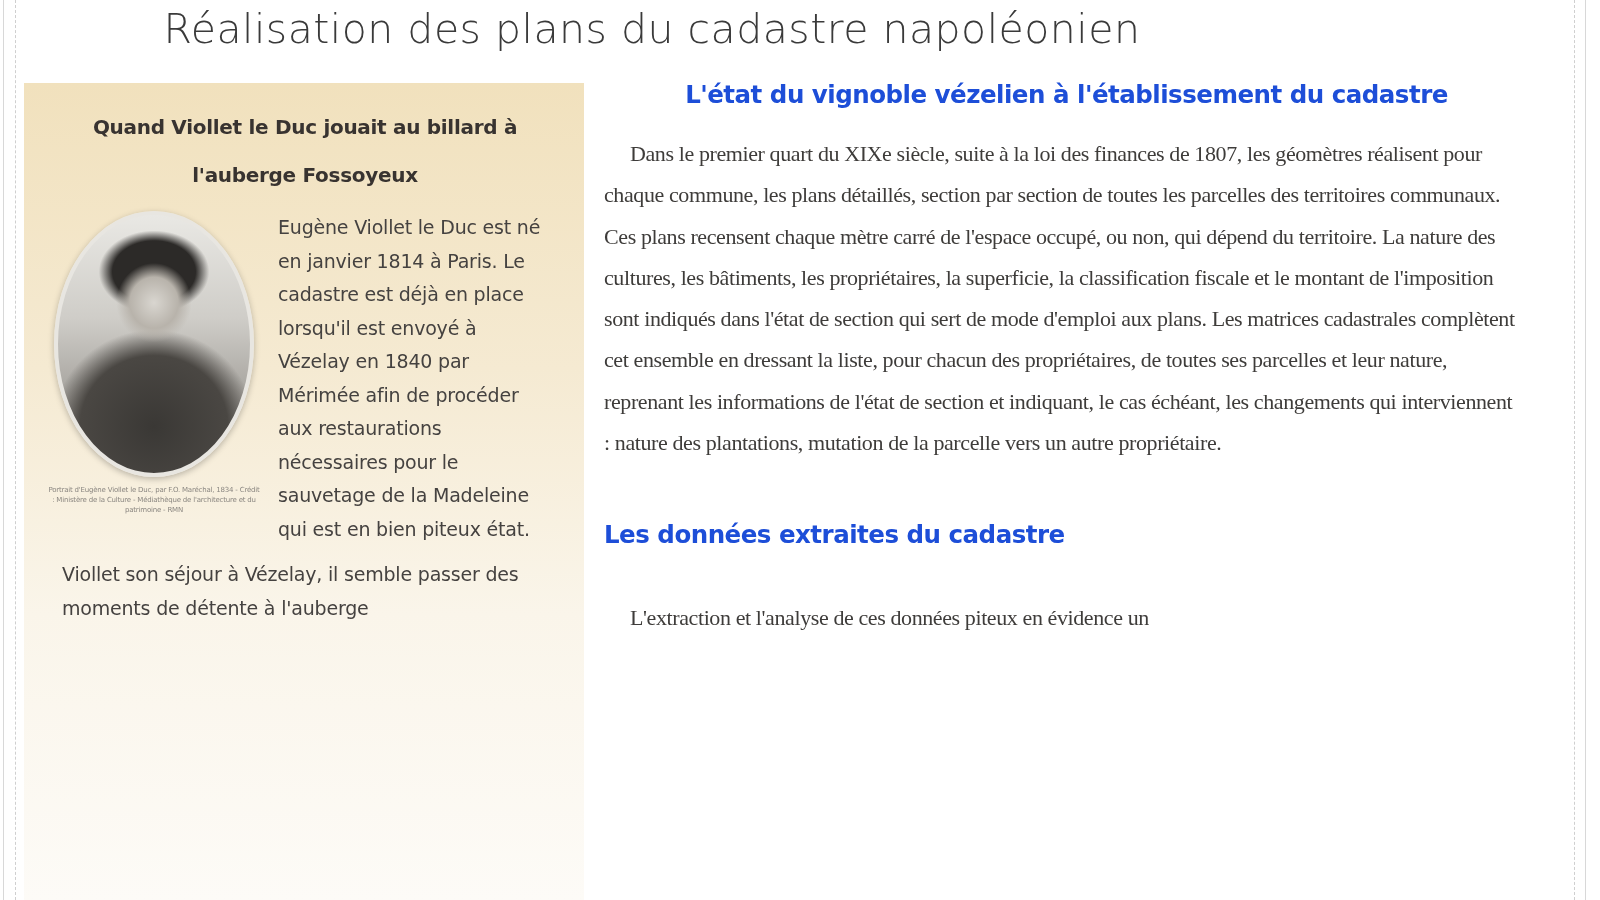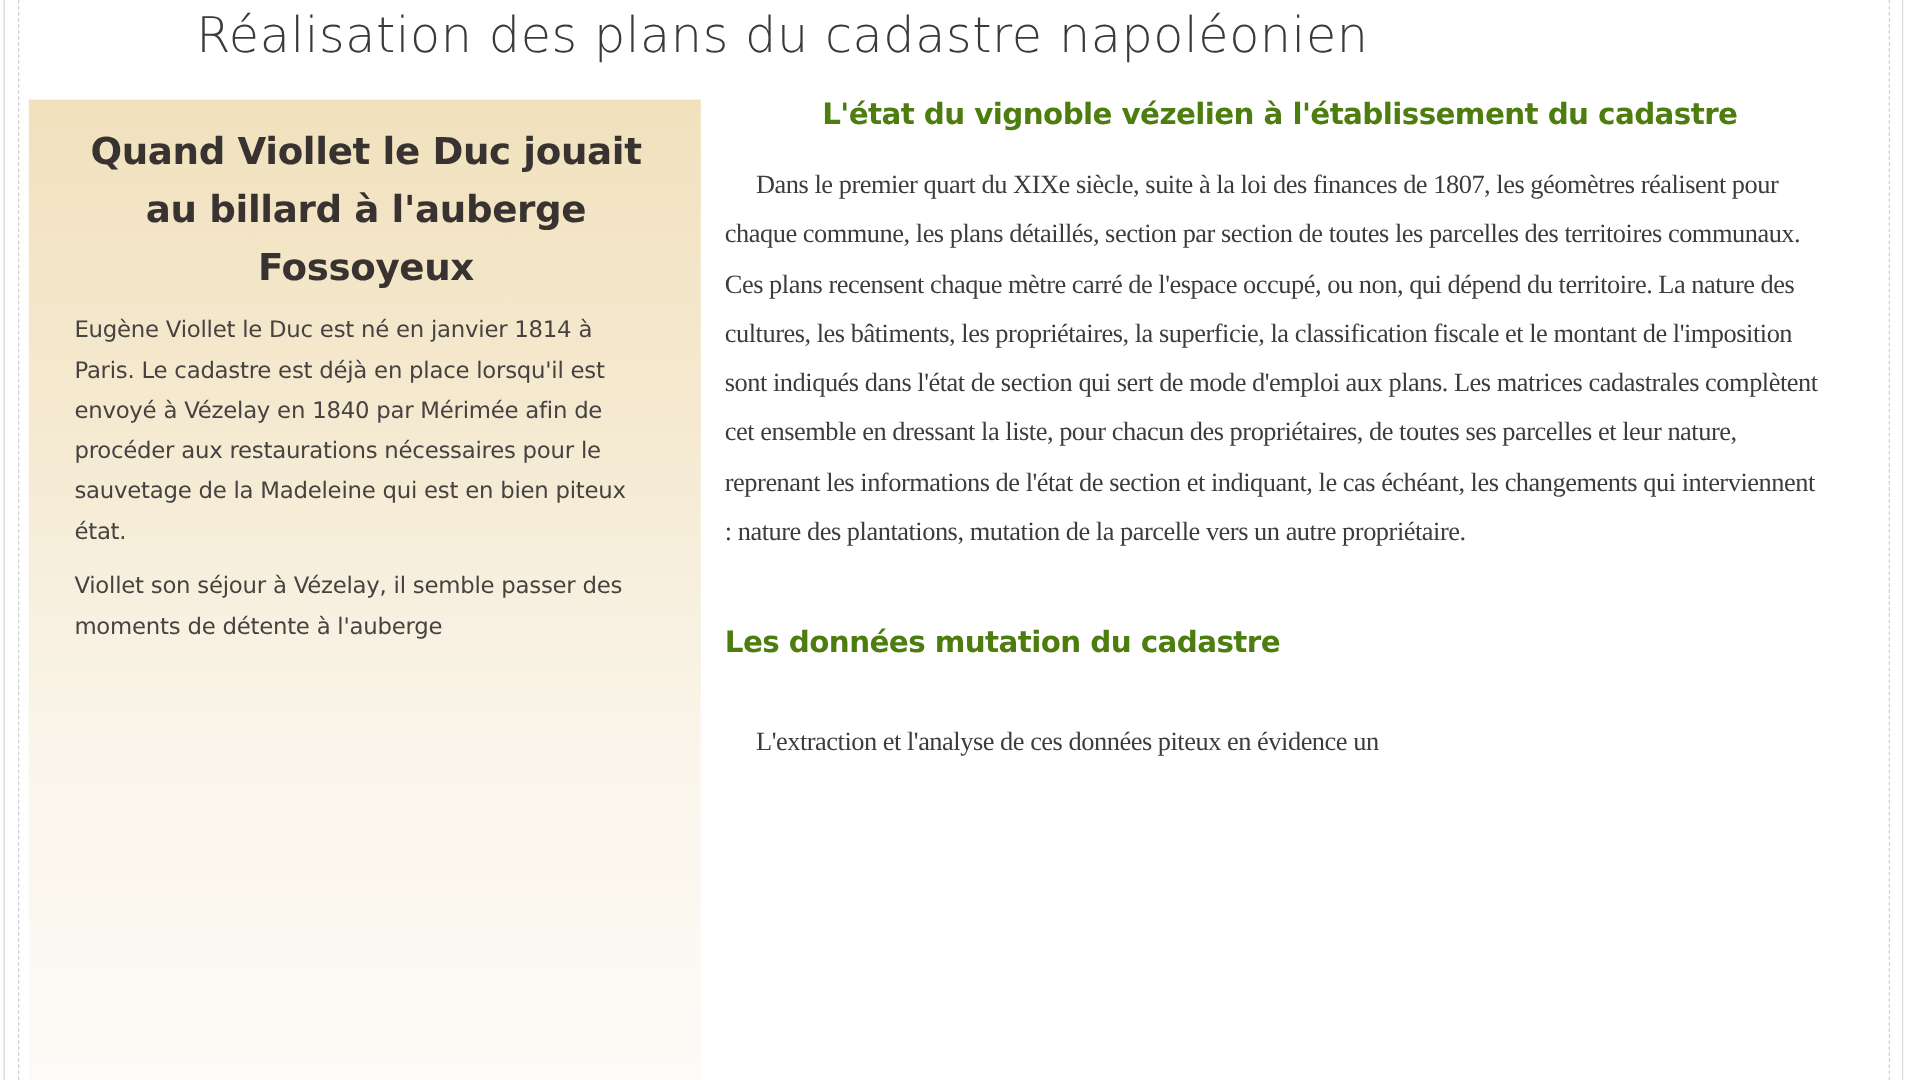--- a/index.html
+++ b/index.html
@@ -52,21 +52,21 @@
       top: 83px;
       width: 560px;
       height: 817px;
       background: linear-gradient(to bottom, #f1e1bd 0%, #f5ead2 35%, #faf5ea 65%, #fdfbf7 100%);
       box-sizing: border-box;
       padding: 20px 24px 0 26px;
     }
     .sidebar-title {
       font-family: "DejaVu Sans", sans-serif;
       font-weight: bold;
-      font-size: 31px;
+      font-size: 20px;
       line-height: 48px;
       text-align: center;
       color: #383330;
       margin: 0 0 10px 0;
       letter-spacing: -0.3px;
     }
     .portrait-block {
       float: left;
       width: 220px;
       margin: 0 14px 6px -6px;
@@ -109,21 +109,21 @@
       position: absolute;
       left: 604px;
       top: 75px;
       width: 915px;
     }
     .section-heading {
       font-family: "DejaVu Sans", sans-serif;
       font-weight: bold;
       font-size: 24.5px;
       line-height: 40px;
-      color: #4d7c0f;
+      color: #1d4ed8;
       margin: 0;
       letter-spacing: -0.5px;
     }
     .section-heading.first {
       text-align: center;
       margin-left: 10px;
     }
     .body-text {
       font-family: Liberation Serif, serif;
       font-size: 22px;
@@ -147,24 +147,28 @@
 <body>
 
 <div class="outer-frame"></div>
 <div class="dashed-frame"></div>
 
 <h1 class="page-title">Réalisation des plans du cadastre napoléonien</h1>
 
 <aside class="sidebar">
   <h2 class="sidebar-title">Quand Viollet le Duc jouait au billard à l'auberge Fossoyeux</h2>
   <div class="sidebar-text">
+    <figure class="portrait-block" style="margin-top:0;margin-bottom:6px;">
+      <div class="portrait" title="Portrait d'Eugène Viollet le Duc"></div>
+      <figcaption class="portrait-caption">Portrait d'Eugène Viollet le Duc, par F.O. Maréchal, 1834 - Crédit : Ministère de la Culture - Médiathèque de l'architecture et du patrimoine - RMN</figcaption>
+    </figure>
     <p>Eugène Viollet le Duc est né en janvier 1814 à Paris. Le cadastre est déjà en place lorsqu'il est envoyé à Vézelay en 1840 par Mérimée afin de procéder aux restaurations nécessaires pour le sauvetage de la Madeleine qui est en bien piteux état.</p>
     <p>Viollet son séjour à Vézelay, il semble passer des moments de détente à l'auberge</p>
   </div>
 </aside>
 
 <main class="main">
   <h3 class="section-heading first">L'état du vignoble vézelien à l'établissement du cadastre</h3>
   <p class="body-text"><span class="indent"></span><span>Dans le premier quart du XIXe siècle, suite à la loi des finances de 1807, les géomètres réalisent pour chaque commune, les plans détaillés, section par section de toutes les parcelles des territoires communaux. Ces plans recensent chaque mètre carré de l'espace occupé, ou non, qui dépend du territoire. La nature des cultures, les bâtiments, les propriétaires, la superficie, la classification fiscale et le montant de l'imposition sont indiqués dans l'état de section qui sert de mode d'emploi aux plans. Les matrices cadastrales complètent cet ensemble en dressant la liste, pour chacun des propriétaires, de toutes ses parcelles et leur nature, reprenant les informations de l'état de section et indiquant, le cas échéant, les changements qui interviennent : nature des plantations, mutation de la parcelle vers un autre propriétaire.</span></p>
 
-  <h3 class="section-heading second">Les données mutation du cadastre</h3>
+  <h3 class="section-heading second">Les données extraites du cadastre</h3>
   <p class="body-text second"><span class="indent"></span><span>L'extraction et l'analyse de ces données piteux en évidence un</span></p>
 </main>
 
 </body></html>

